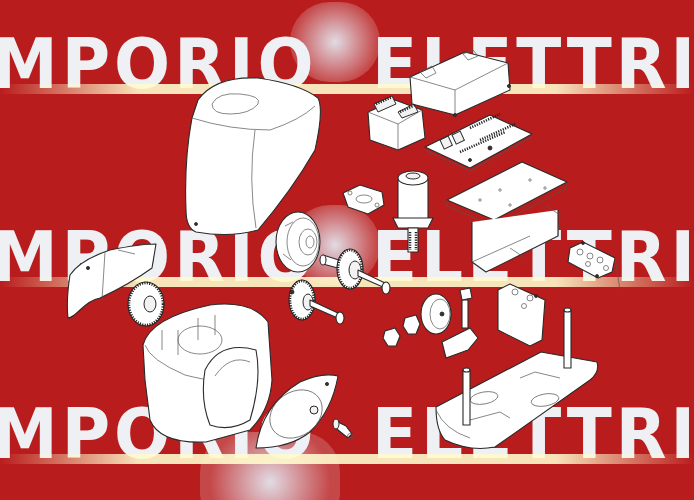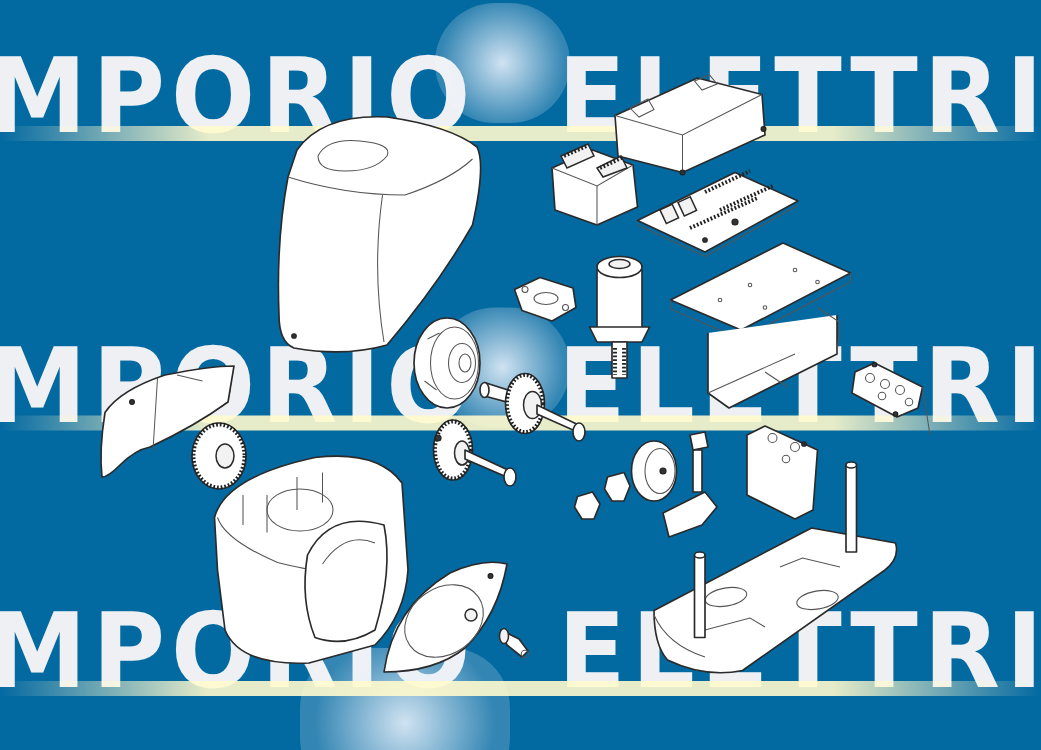--- a/index.html
+++ b/index.html
@@ -1,17 +1,17 @@
 <!DOCTYPE html>
 <html><head>
 <meta charset="utf-8">
 <style>
   html, body { margin: 0; padding: 0; background: #ffffff; }
   body { width: 694px; height: 500px; overflow: hidden; position: relative; font-family: "DejaVu Sans", sans-serif; }
-  .canvas { position: absolute; left: 0; top: 0; width: 694px; height: 500px; background: #0369a1; }
+  .canvas { position: absolute; left: 0; top: 0; width: 694px; height: 500px; background: #b91c1c; }
   .wm-row { position: absolute; left: 0; width: 694px; height: 80px; pointer-events: none; }
   .wm-text { position: absolute; font-family: "DejaVu Sans", sans-serif; font-weight: bold; font-size: 66px; letter-spacing: 4px; color: #eef0f4; white-space: nowrap; transform: scaleY(1.05); }
   .wm-underline { position: absolute; left: 0; width: 694px; height: 10px; background: linear-gradient(to right, rgba(255,252,220,0.0), rgba(255,250,205,0.9) 20%, rgba(255,250,205,0.9) 80%, rgba(255,252,220,0.0)); }
   .wm-badge { position: absolute; width: 90px; height: 80px; border-radius: 40px; background: radial-gradient(circle at 50% 50%, rgba(230,240,250,0.9), rgba(245,248,252,0.2) 70%); }
   svg.parts { position: absolute; left: 0; top: 0; }
   svg .ln { fill: #ffffff; stroke: #2a2a2a; stroke-width: 1.1; stroke-linejoin: round; }
   svg .lt { fill: none; stroke: #555; stroke-width: 0.7; }
   svg .gr { fill: #f2f2f2; stroke: #2a2a2a; stroke-width: 1; }
   svg .dk { fill: #333; stroke: #222; stroke-width: 0.8; }
   svg .teeth { fill: none; stroke: #222; stroke-width: 2.6; stroke-dasharray: 1.2 1.3; }

